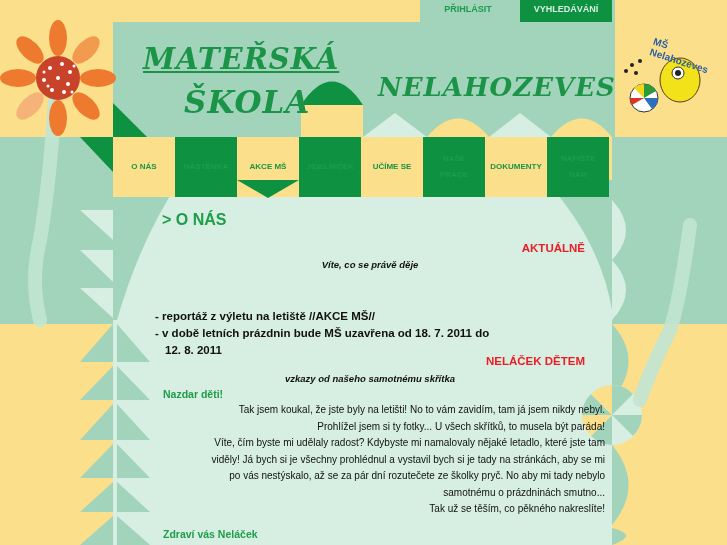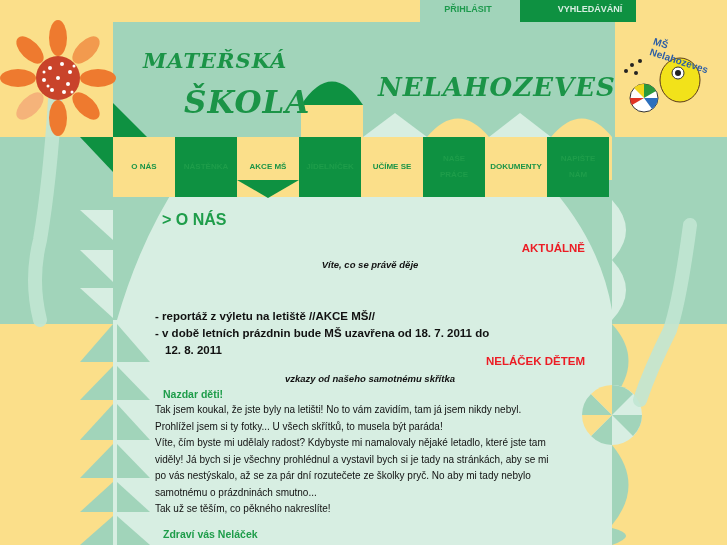--- a/index.html
+++ b/index.html
@@ -6,21 +6,21 @@
     body { width:727px; height:545px; overflow:hidden; position:relative; background:#fbdf8a; font-family:"Liberation Sans", sans-serif; }
     .abs { position:absolute; }
     
     .bg-yellow { background:#fbdf8a; }
     .bg-mint { background:#a1d4ba; }
     .bg-pale { background:#d7eee2; }
 
     
     .topnav a { display:block; position:absolute; top:0; height:22px; line-height:18px; font-size:9px; font-weight:bold; text-align:center; text-decoration:none; }
     .top-login { left:420px; width:96px; background:#a1d4ba; color:#1d9a4d; }
-    .top-search { left:520px; width:92px; background:#0e9141; color:#d7eee2;padding-left:24px; }
+    .top-search { left:520px; width:92px; background:#0e9141; color:#d7eee2; }
 
     .logo-text { font-family:"DejaVu Serif", serif; color:#1b9447; font-weight:bold; letter-spacing:1px; font-style:italic; }
 
     
     .menu { position:absolute; top:137px; left:113px; height:43px; display:flex; }
     .menu .mi { width:62px; height:60px; display:flex; align-items:center; justify-content:center; text-align:center; font-size:8px; font-weight:bold; line-height:16px; text-decoration:none; box-sizing:border-box; }
     .mi.y { background:#fbdf8a; color:#1b9447; }
     .mi.g { background:#0e9141; color:#1e9d4a; }
 
     .content { position:absolute; left:155px; top:205px; width:430px; color:#111; font-size:10.5px; }
@@ -142,21 +142,21 @@
     <path d="M-28,23 L-38,13 A14,14 0 0,1 -28,9 Z" fill="#f2d61a"></path>
     <g fill="#222">
         <circle cx="-40" cy="-10" r="2"></circle>
         <circle cx="-32" cy="-14" r="2"></circle>
         <circle cx="-46" cy="-4" r="2"></circle>
         <circle cx="-36" cy="-2" r="2"></circle>
       </g>
   </g>
 </svg>
 
-<div class="abs logo-text" style="left:143px;top:48px;font-size:21px;">MATEŘSKÁ</div>
+<div class="abs logo-text" style="left:143px;top:42px;font-size:29px;text-decoration:underline;">MATEŘSKÁ</div>
 <div class="abs logo-text" style="left:172px;top:84px;font-size:31px;margin-left:12px;">ŠKOLA</div>
 <div class="abs logo-text" style="left:378px;top:72px;font-size:26px;">NELAHOZEVES</div>
 <div class="abs" style="left:650px;top:47px;font-size:10px;font-weight:bold;color:#2d5ea5;transform:rotate(18deg);">MŠ Nelahozeves</div>
 
 <div class="topnav">
   <a class="top-login" href="#">PŘIHLÁSIT</a>
   <a class="top-search" href="#">VYHLEDÁVÁNÍ</a>
 </div>
 
 <div class="menu">
@@ -183,21 +183,21 @@
   <div class="abs news" style="left:0;top:72px;width:440px;margin-top:31px;">
     <div>- reportáž z výletu na letiště //AKCE MŠ//</div>
     <div>- v době letních prázdnin bude MŠ uzavřena od 18. 7. 2011 do</div>
     <div style="padding-left:10px;">12. 8. 2011</div>
   </div>
 
   <div class="abs hred" style="left:0;top:150px;width:430px;">NELÁČEK DĚTEM</div>
   <div class="abs hsub" style="left:0;top:168px;width:430px;">vzkazy od našeho samotnému skřítka</div>
 
   <div class="abs greet" style="left:0;top:183px;">Nazdar děti!</div>
-  <div class="abs para" style="left:0;top:197px;width:450px;">
+  <div class="abs para" style="left:0;top:197px;width:450px;text-align:right;">
     <div>Tak jsem koukal, že jste byly na letišti! No to vám zavidím, tam já jsem nikdy nebyl.</div>
     <div>Prohlížel jsem si ty fotky... U všech skřítků, to musela být paráda!</div>
     <div>Víte, čím byste mi udělaly radost? Kdybyste mi namalovaly nějaké letadlo, které jste tam</div>
     <div>viděly! Já bych si je všechny prohlédnul a vystavil bych si je tady na stránkách, aby se mi</div>
     <div>po vás nestýskalo, až se za pár dní rozutečete ze školky pryč. No aby mi tady nebylo</div>
     <div>samotnému o prázdninách smutno...</div>
     <div>Tak už se těším, co pěkného nakreslíte!</div>
   </div>
   <div class="abs greet" style="left:0;top:323px;">Zdraví vás Neláček</div>
 </div>

